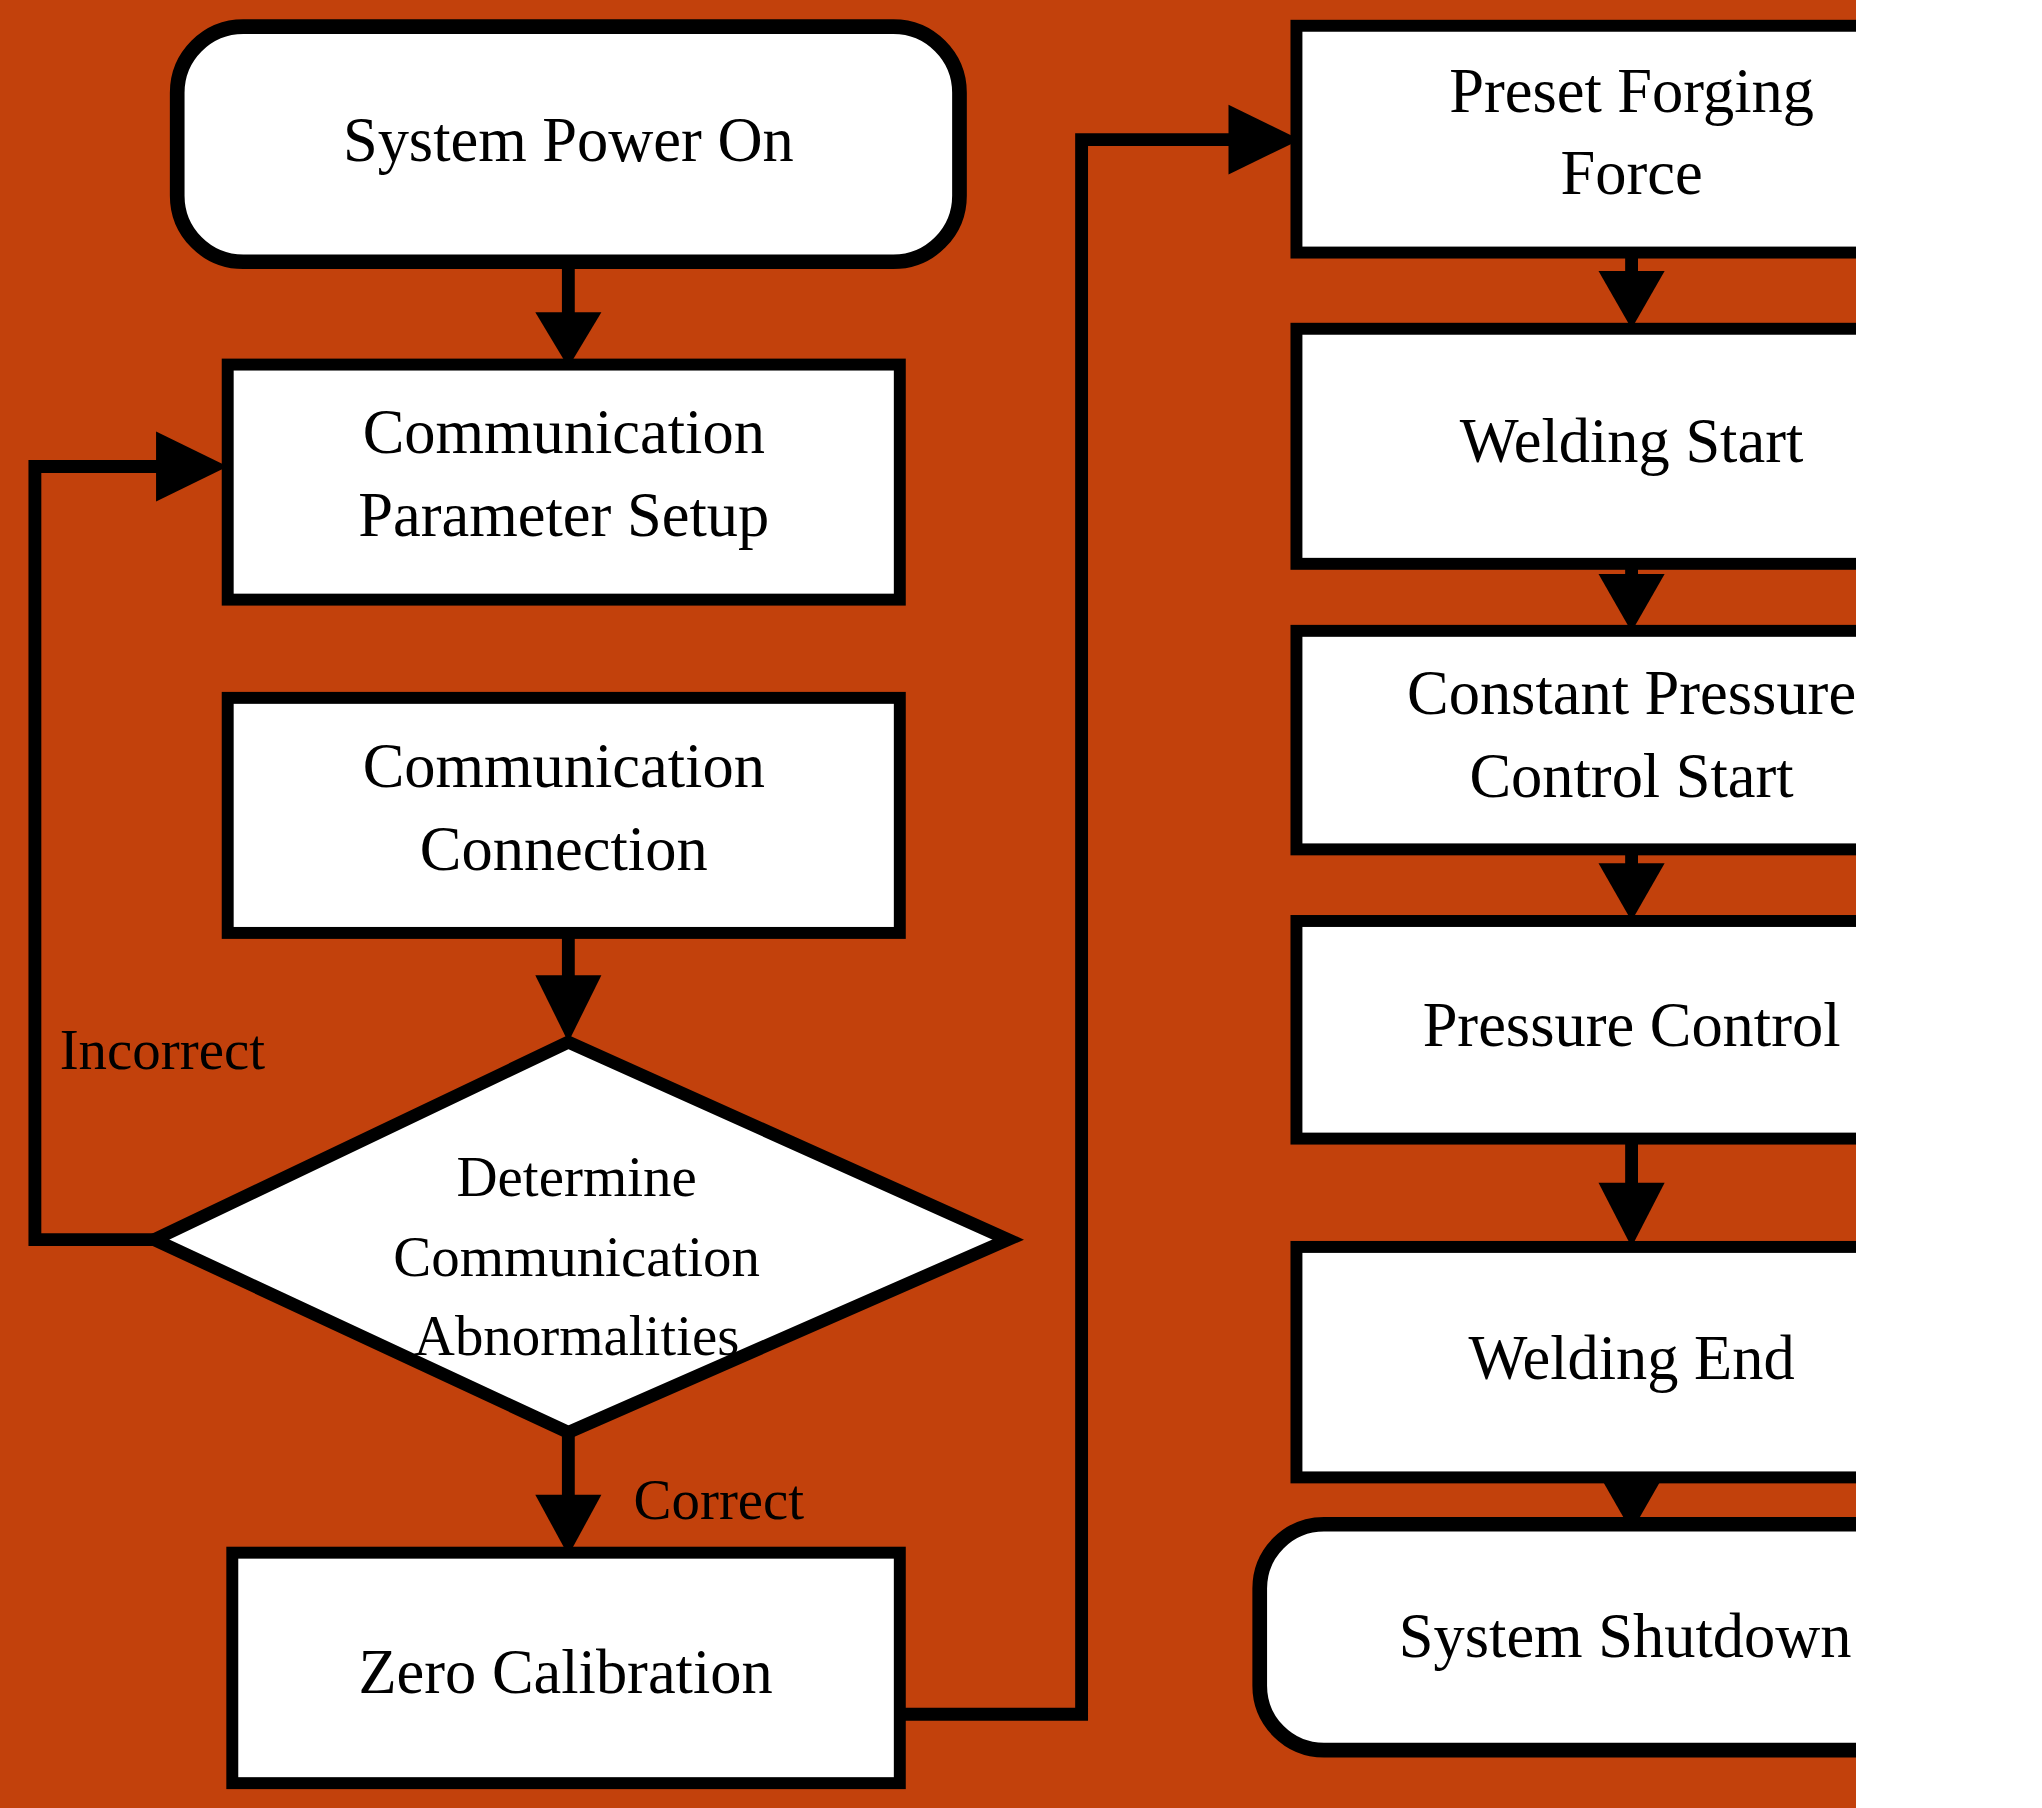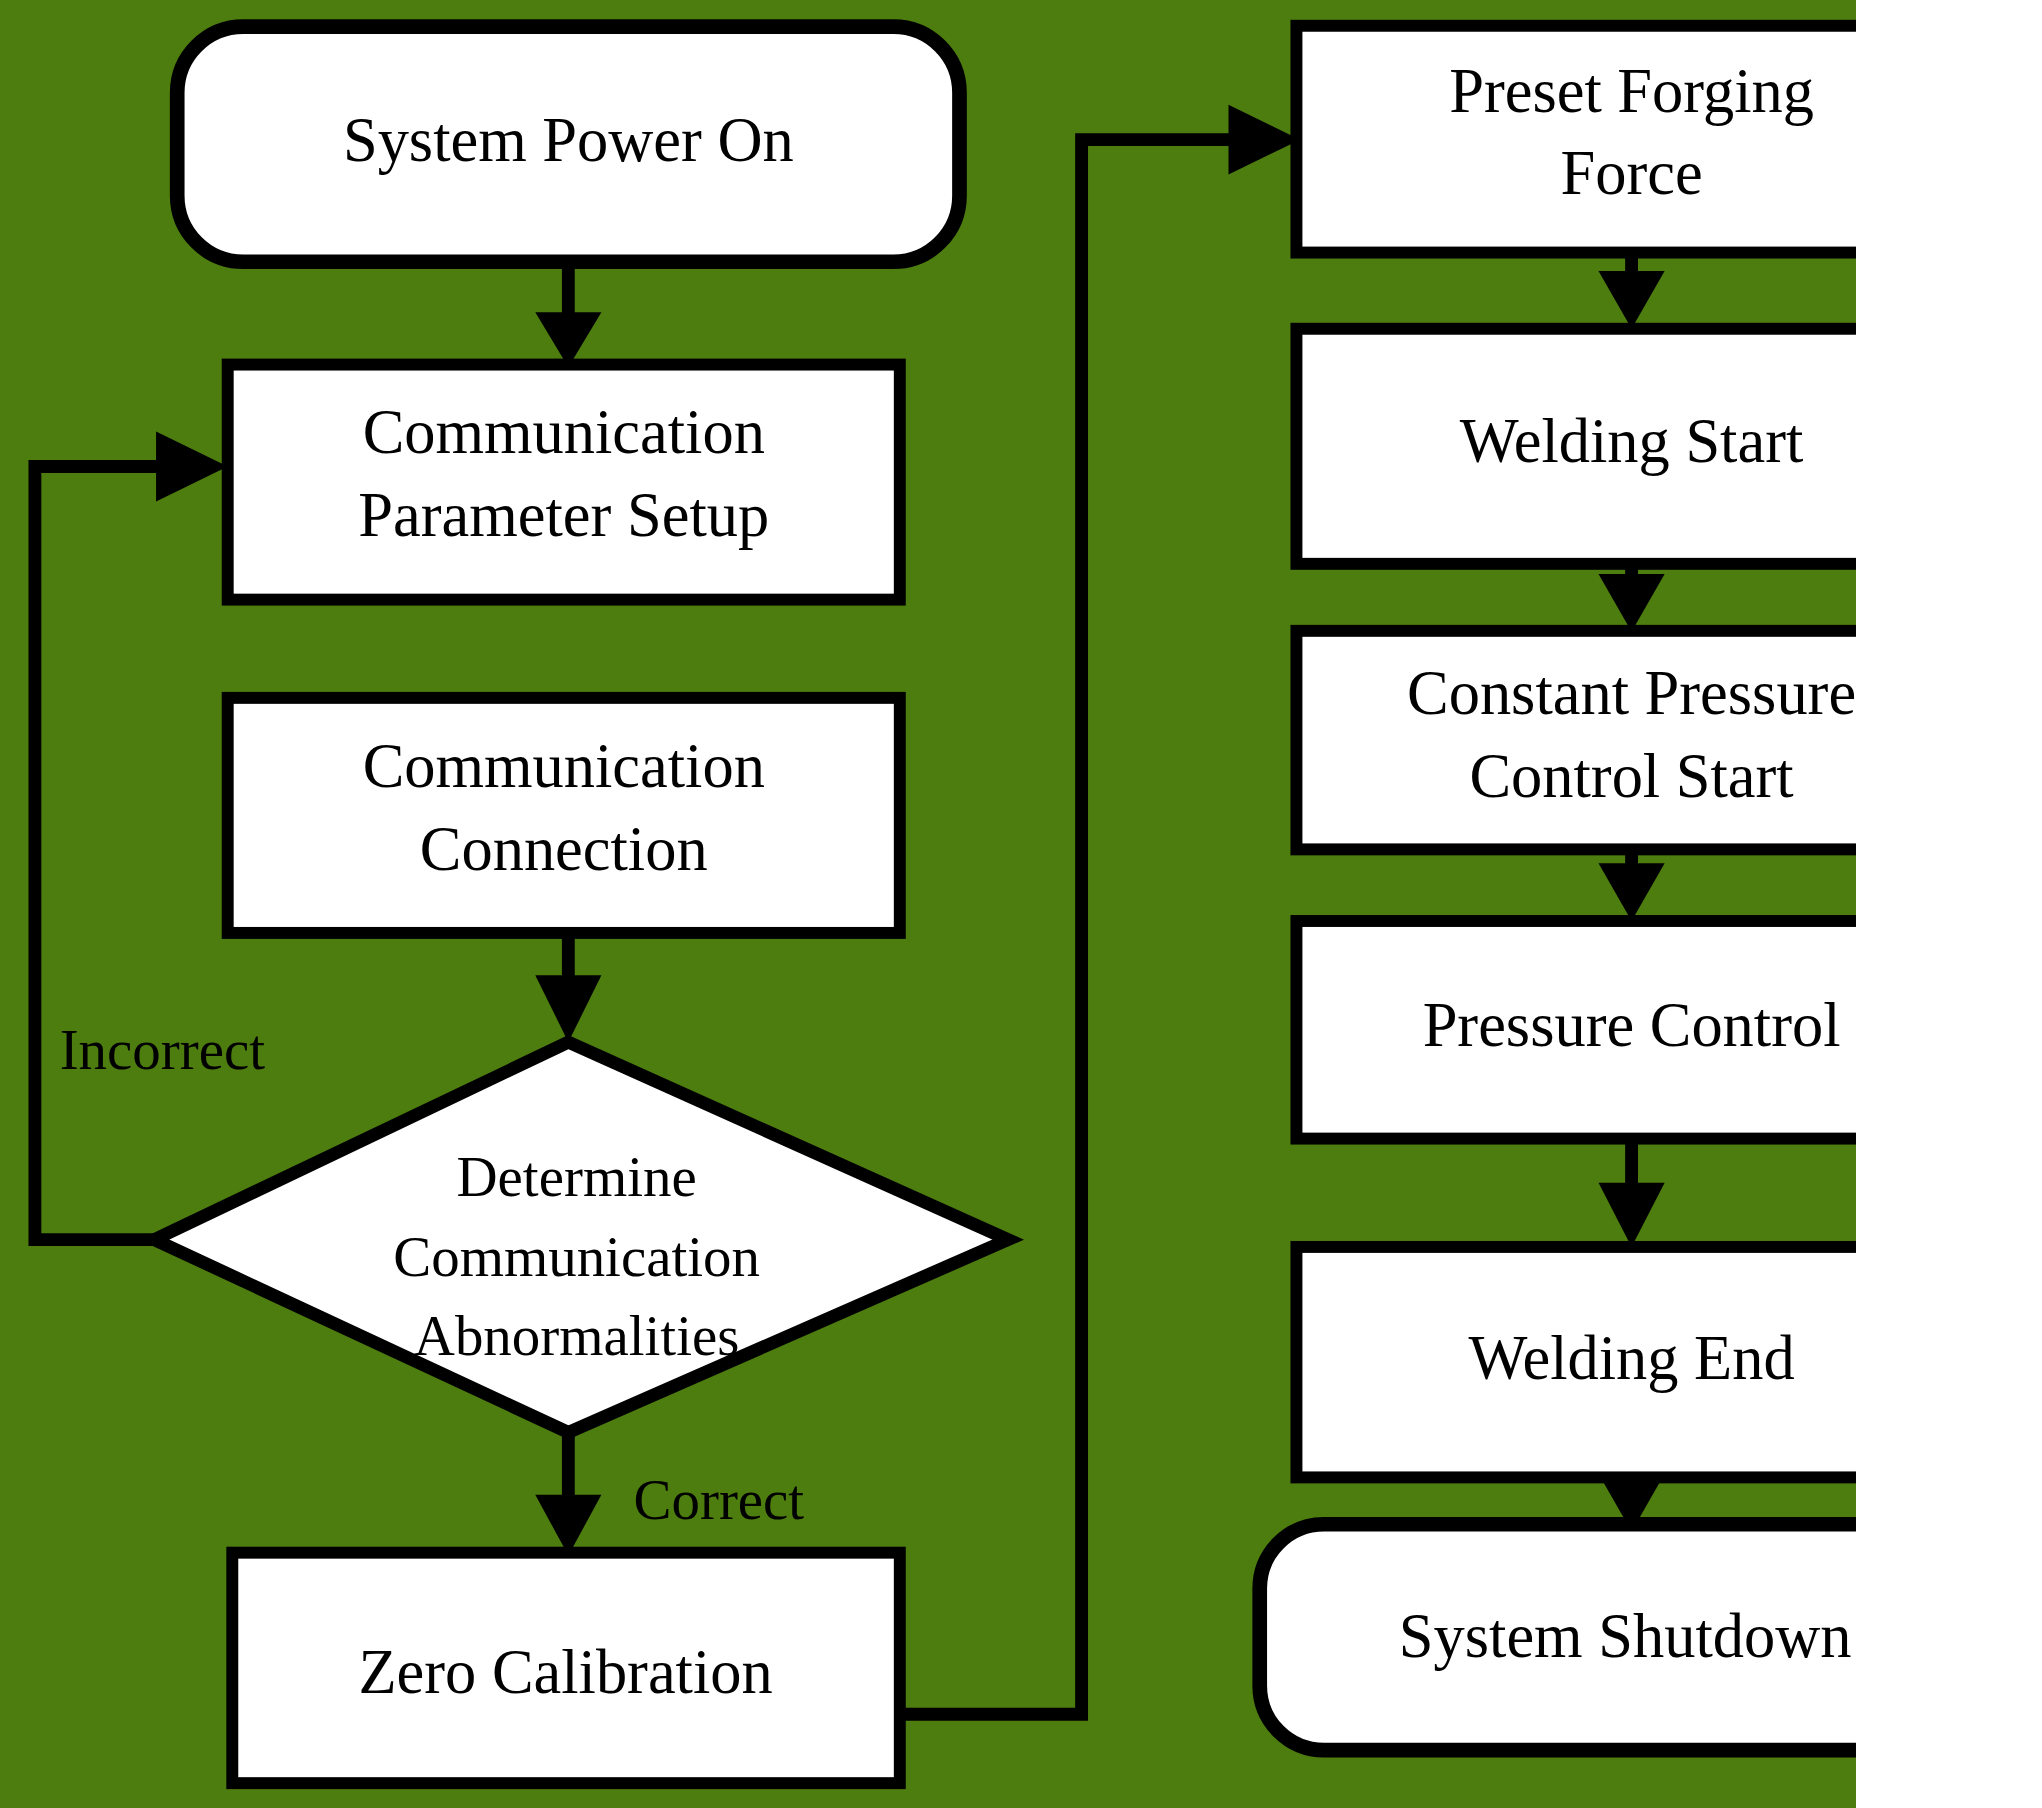--- a/index.html
+++ b/index.html
@@ -4,21 +4,21 @@
 <style>
   html, body {
     margin: 0;
     padding: 0;
     background: #ffffff;
   }
   #flowchart-root {
     position: relative;
     width: 1856px;
     height: 1808px;
-    background: #4d7c0f;
+    background: #c2410c;
     font-family: "Liberation Serif", "DejaVu Serif", serif;
     overflow: hidden;
   }
   svg.flow-svg {
     position: absolute;
     inset: 0;
     width: 2042px;
     height: 1808px;
     display: block;
   }

